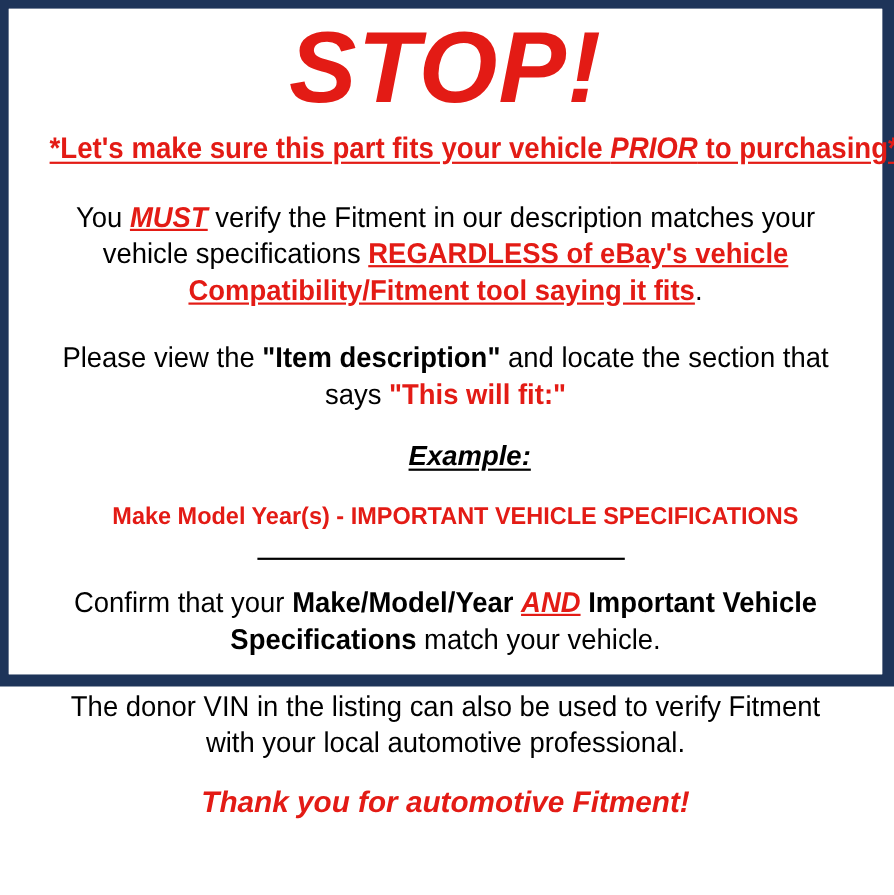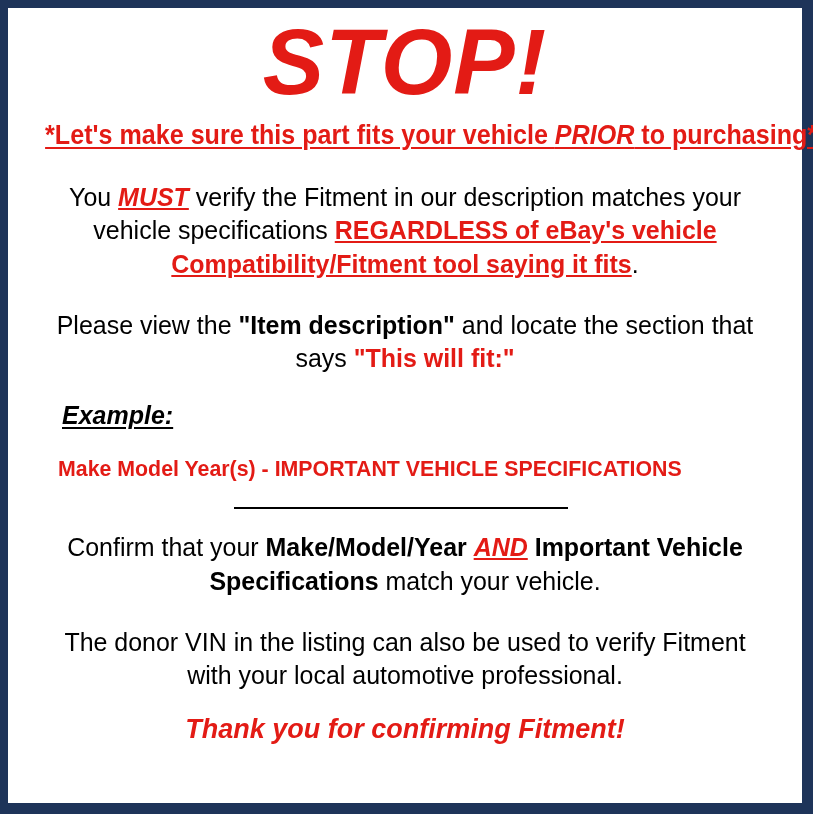--- a/index.html
+++ b/index.html
@@ -11,21 +11,21 @@
     width: 813px;
     height: 814px;
     overflow: hidden;
     font-family: "Liberation Sans", sans-serif;
   }
 
   #notice-card {
     position: relative;
     box-sizing: border-box;
     width: 813px;
-    height: 814px;
+    height: 624px;
     background: #ffffff;
     border-top: 8px solid #1e3459;
     border-left: 8px solid #1e3459;
     border-right: 11px solid #1e3459;
     border-bottom: 11px solid #1e3459;
   }
 
   #notice-inner {
     box-sizing: border-box;
     width: 100%;
@@ -96,20 +96,21 @@
   }
   .red-bold {
     color: #e31b15;
     font-weight: bold;
   }
   .blk-bold { font-weight: bold; }
 
   
   .example-block {
     padding: 26px 0 0 44px;
+    text-align: center;
   }
   .example-label {
     margin: 0;
     color: #000000;
     font-family: "Liberation Sans", sans-serif;
     font-weight: bold;
     font-style: italic;
     font-size: 25px;
     line-height: 1.15;
     text-decoration: underline;
@@ -181,16 +182,16 @@
     </div>
 
     <div class="divider-wrap">
       <span class="divider-rule"></span>
     </div>
 
     <div class="body-para p-confirm"><span>Confirm that your </span><span class="blk-bold">Make/Model/Year</span><span>&nbsp;</span><span class="red-bold-ul-ital">AND</span><span>&nbsp;</span><span class="blk-bold">Important Vehicle Specifications</span><span> match your vehicle.</span></div>
 
     <div class="body-para p-vin">The donor VIN in the listing can also be used to verify Fitment with your local automotive professional.</div>
 
-    <div class="thanks-line">Thank you for confirming Fitment!</div>
+    <div class="thanks-line">Thank you for automotive Fitment!</div>
 
   </div>
 </div>
 
 </body></html>

